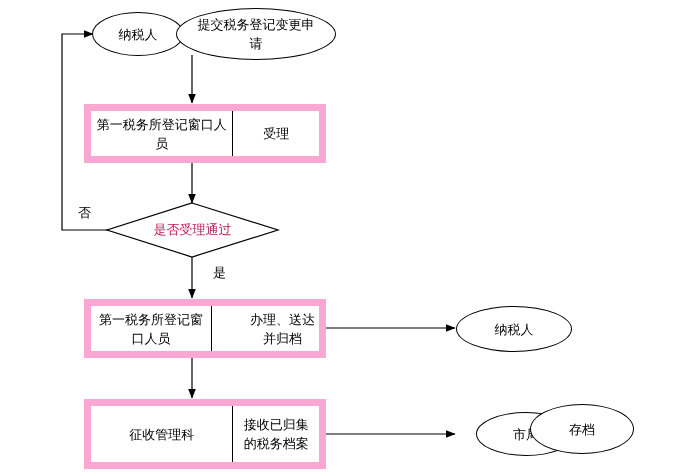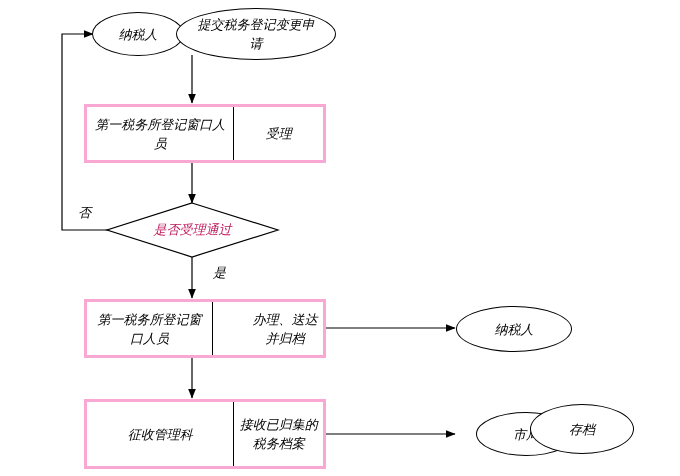--- a/index.html
+++ b/index.html
@@ -10,21 +10,20 @@
     width: 680px;
     height: 476px;
     background: #ffffff;
     font-family: "Liberation Sans", sans-serif;
     overflow: hidden;
   }
   #canvas {
     position: relative;
     width: 680px;
     height: 476px;
-    font-style: italic;
   }
   svg#wires {
     position: absolute;
     left: 0;
     top: 0;
     width: 680px;
     height: 476px;
     pointer-events: none;
   }
   .node {
@@ -39,21 +38,21 @@
     line-height: 19px;
   }
   .ellipse {
     border: 1px solid #000000;
     border-radius: 50%;
     background: #ffffff;
   }
   .rect-pair {
     position: absolute;
     box-sizing: border-box;
-    border: 3px solid #f9a8d4;
+    border: 7px solid #f9a8d4;
     background: #ffffff;
     display: flex;
   }
   .rect-pair > div {
     box-sizing: border-box;
     display: flex;
     align-items: center;
     justify-content: center;
     text-align: center;
     font-size: 13px;

